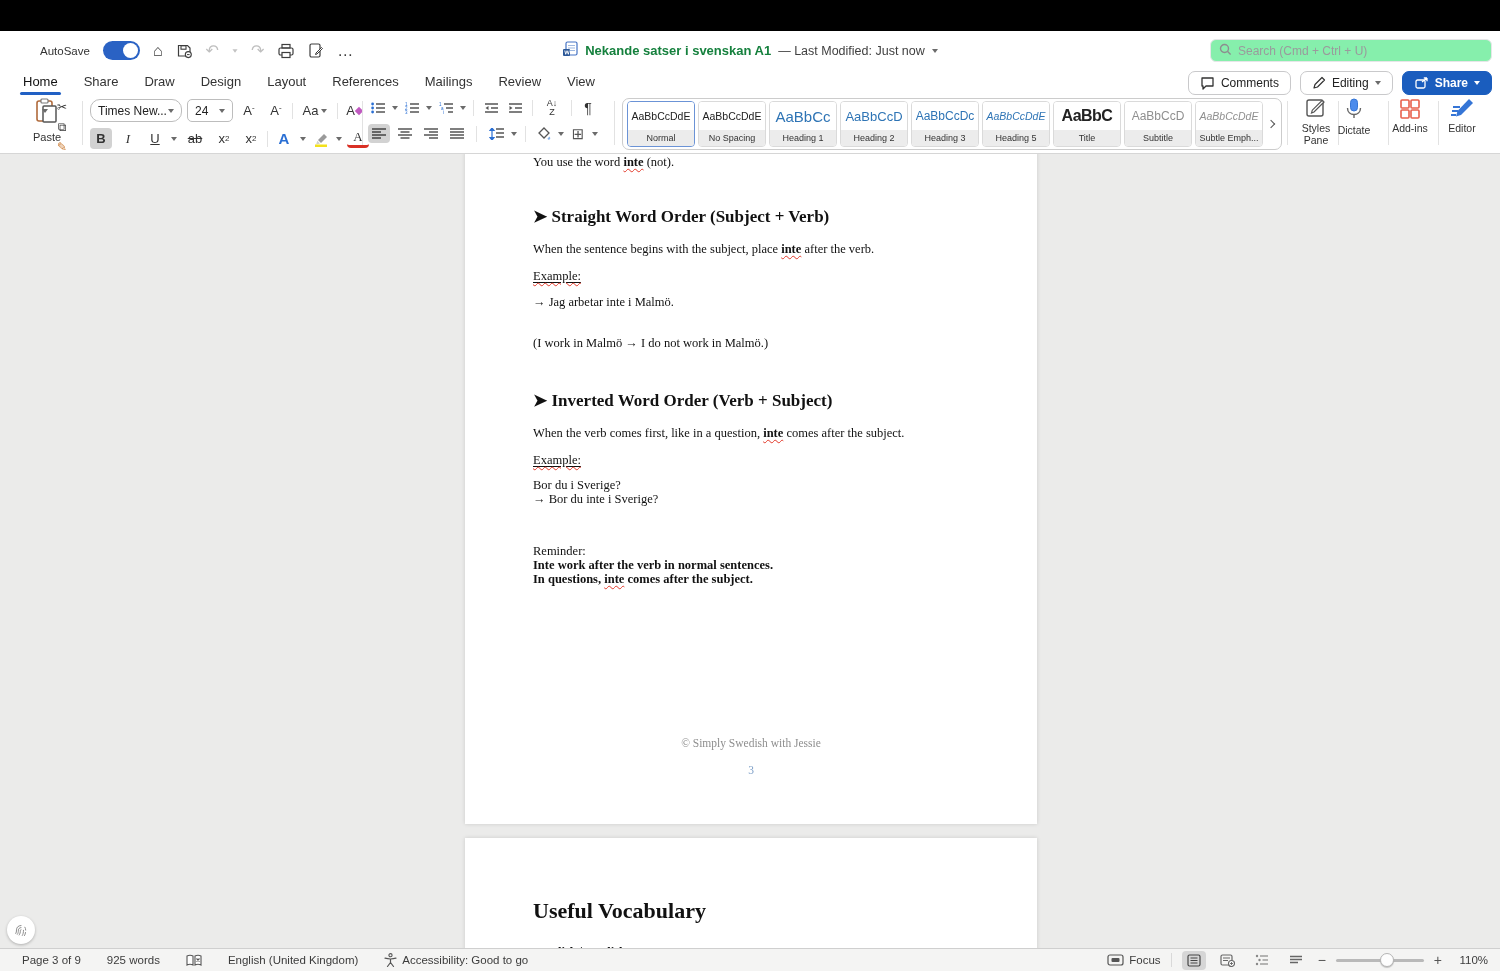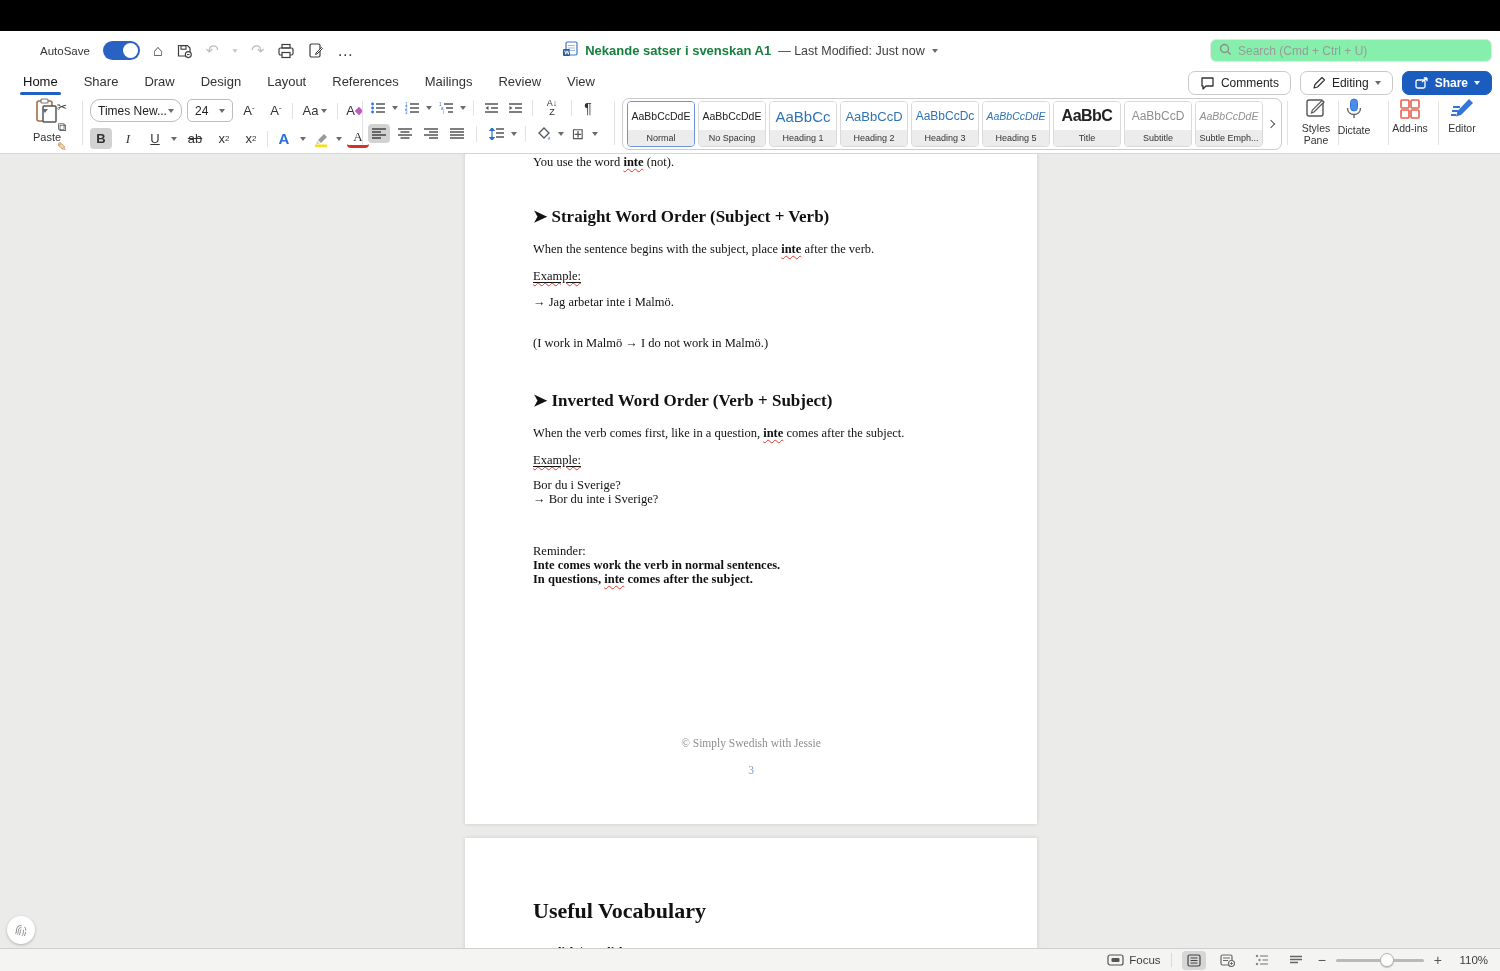--- a/index.html
+++ b/index.html
@@ -483,21 +483,21 @@
       <span class="u-line"><span class="sq">Example:</span></span>
     </div>
 
     <div class="doc-text" style="top:326px;">
       <div>Bor du i Sverige?</div>
       <div>→ Bor du inte i Sverige?</div>
     </div>
 
     <div class="doc-text" style="top:392px;">
       <div>Reminder:</div>
-      <div style="font-weight:bold;">Inte comes work the verb in normal sentences.</div>
+      <div style="font-weight:bold;">Inte work after the verb in normal sentences.</div>
       <div style="font-weight:bold;"><span>In questions, </span><span class="sq">inte</span><span> comes after the subject.</span></div>
     </div>
 
     <div class="doc-text center footer-line" style="top:584px;">© Simply Swedish with Jessie</div>
     <div class="doc-text center pagenum" style="top:611px;">3</div>
   </div>
 
   <div class="page page2">
     <div class="doc-text vocab-h" style="top:66px;">Useful Vocabulary</div>
     <div class="doc-text" style="top:107px;font-weight:bold;">Swedish | English</div>
@@ -511,20 +511,38 @@
         <path d="M9 6.6c-1.6 0-2.6 1.2-2.6 2.5 0 1.8-.3 3.2-1 4.2"></path>
         <path d="M9 8.7c-.4 0-.6.3-.6.6 0 2-.4 3.6-1.2 4.7"></path>
         <path d="M11.5 9.3c0 2.2-.4 4-1.2 5.2"></path>
         <path d="M13.5 11.5c-.2 1.3-.5 2.3-1 3.1"></path>
         <path d="M12.9 6.2c.5.8.8 1.8.8 2.9"></path>
       </g>
     </svg>
 </div>
 
 <div class="statusbar">
+  <div class="sb-left">
+    <span class="sb-item">Page 3 of 9</span>
+    <span class="sb-item">925 words</span>
+    <span class="sb-item">
+      <svg width="16" height="13" viewBox="0 0 16 13">
+          <path d="M1 2c2-1 4-1 6 0v9c-2-1-4-1-6 0zM15 2c-2-1-4-1-6 0v9c2-1 4-1 6 0z" fill="#fff" stroke="#555" stroke-width="1.1"></path>
+          <path d="M10.5 4.5l3 3m0-3l-3 3" stroke="#555" stroke-width="1.2"></path>
+        </svg>
+    </span>
+    <span class="sb-item">English (United Kingdom)</span>
+    <span class="sb-item">
+      <svg width="13" height="14" viewBox="0 0 13 14">
+          <circle cx="6.5" cy="2.2" r="1.6" fill="none" stroke="#555" stroke-width="1.1"></circle>
+          <path d="M1 5.2c3.5 1 7.5 1 11 0M6.5 6v3.5M6.5 9.5L3.5 13.5M6.5 9.5l3 4" fill="none" stroke="#555" stroke-width="1.2" stroke-linecap="round"></path>
+        </svg>
+      <span>Accessibility: Good to go</span>
+    </span>
+  </div>
   <div class="sb-right">
     <span class="sb-item">
       <svg width="17" height="12" viewBox="0 0 17 12">
           <rect x="1" y="1" width="15" height="10" rx="2" fill="none" stroke="#555" stroke-width="1.2"></rect>
           <rect x="4.5" y="4" width="8" height="4" rx="1" fill="#555"></rect>
         </svg>
       <span>Focus</span>
     </span>
     <span class="sb-div"></span>
     <span class="viewbtn active">

